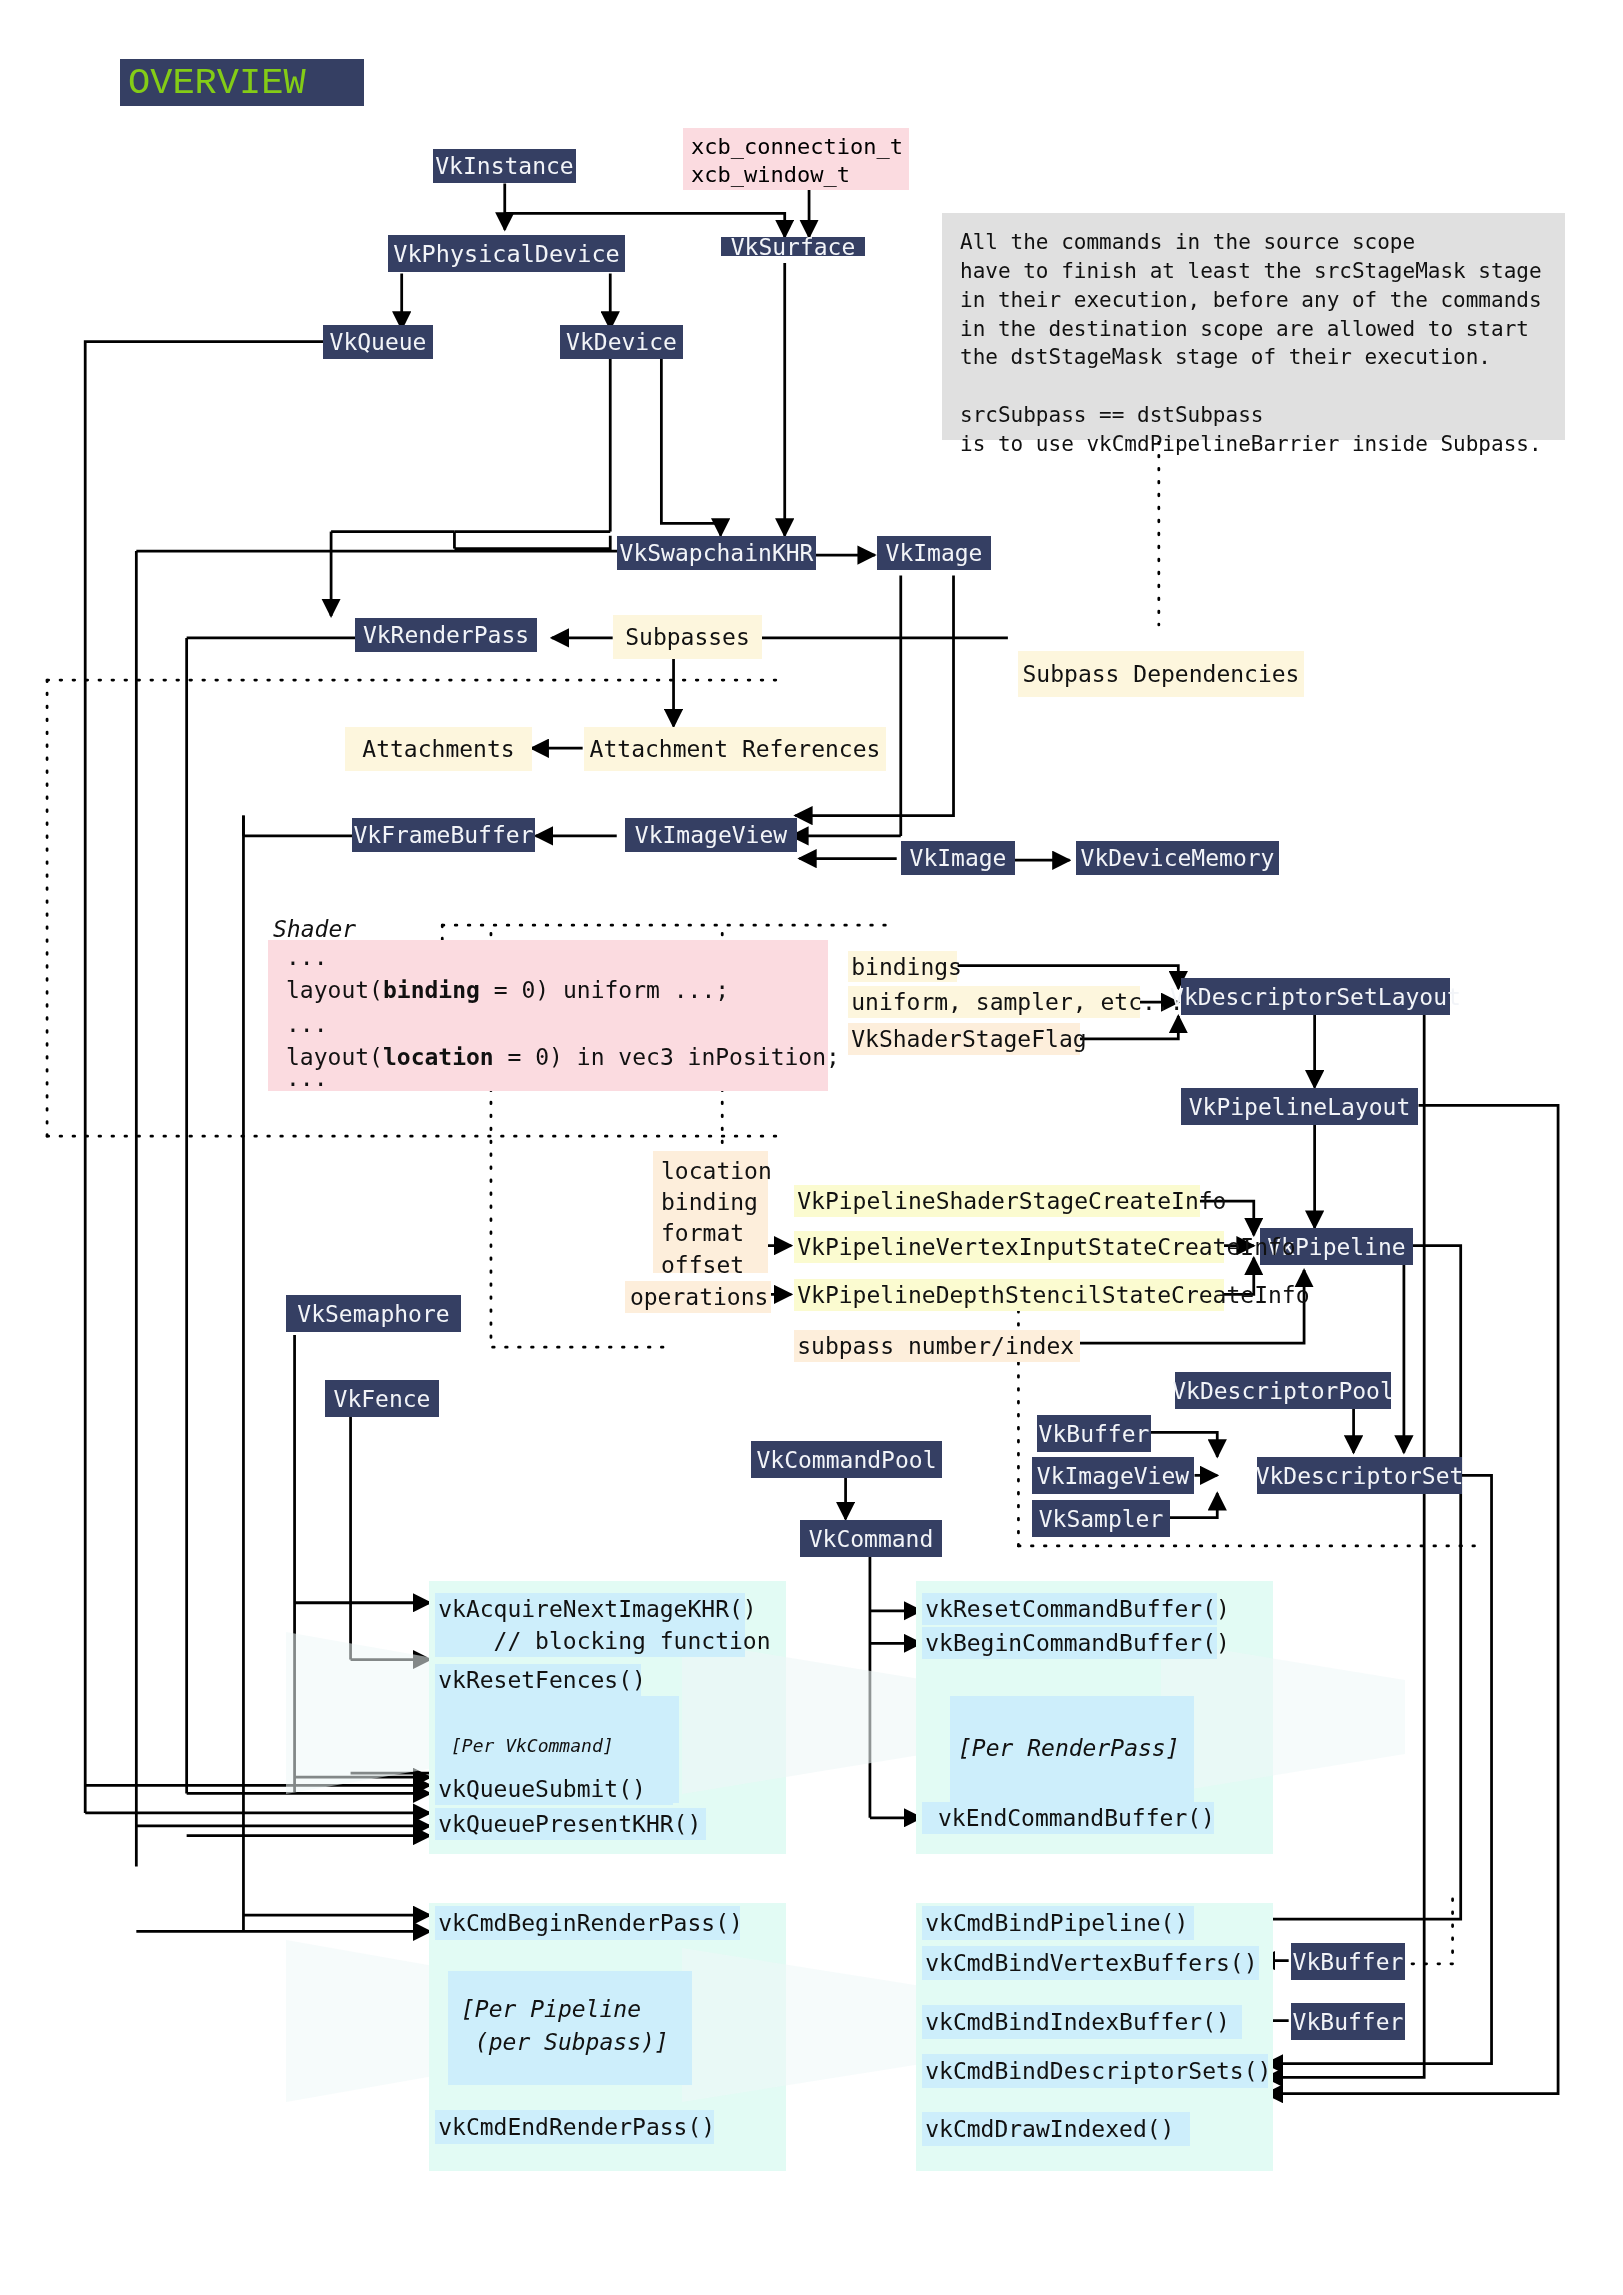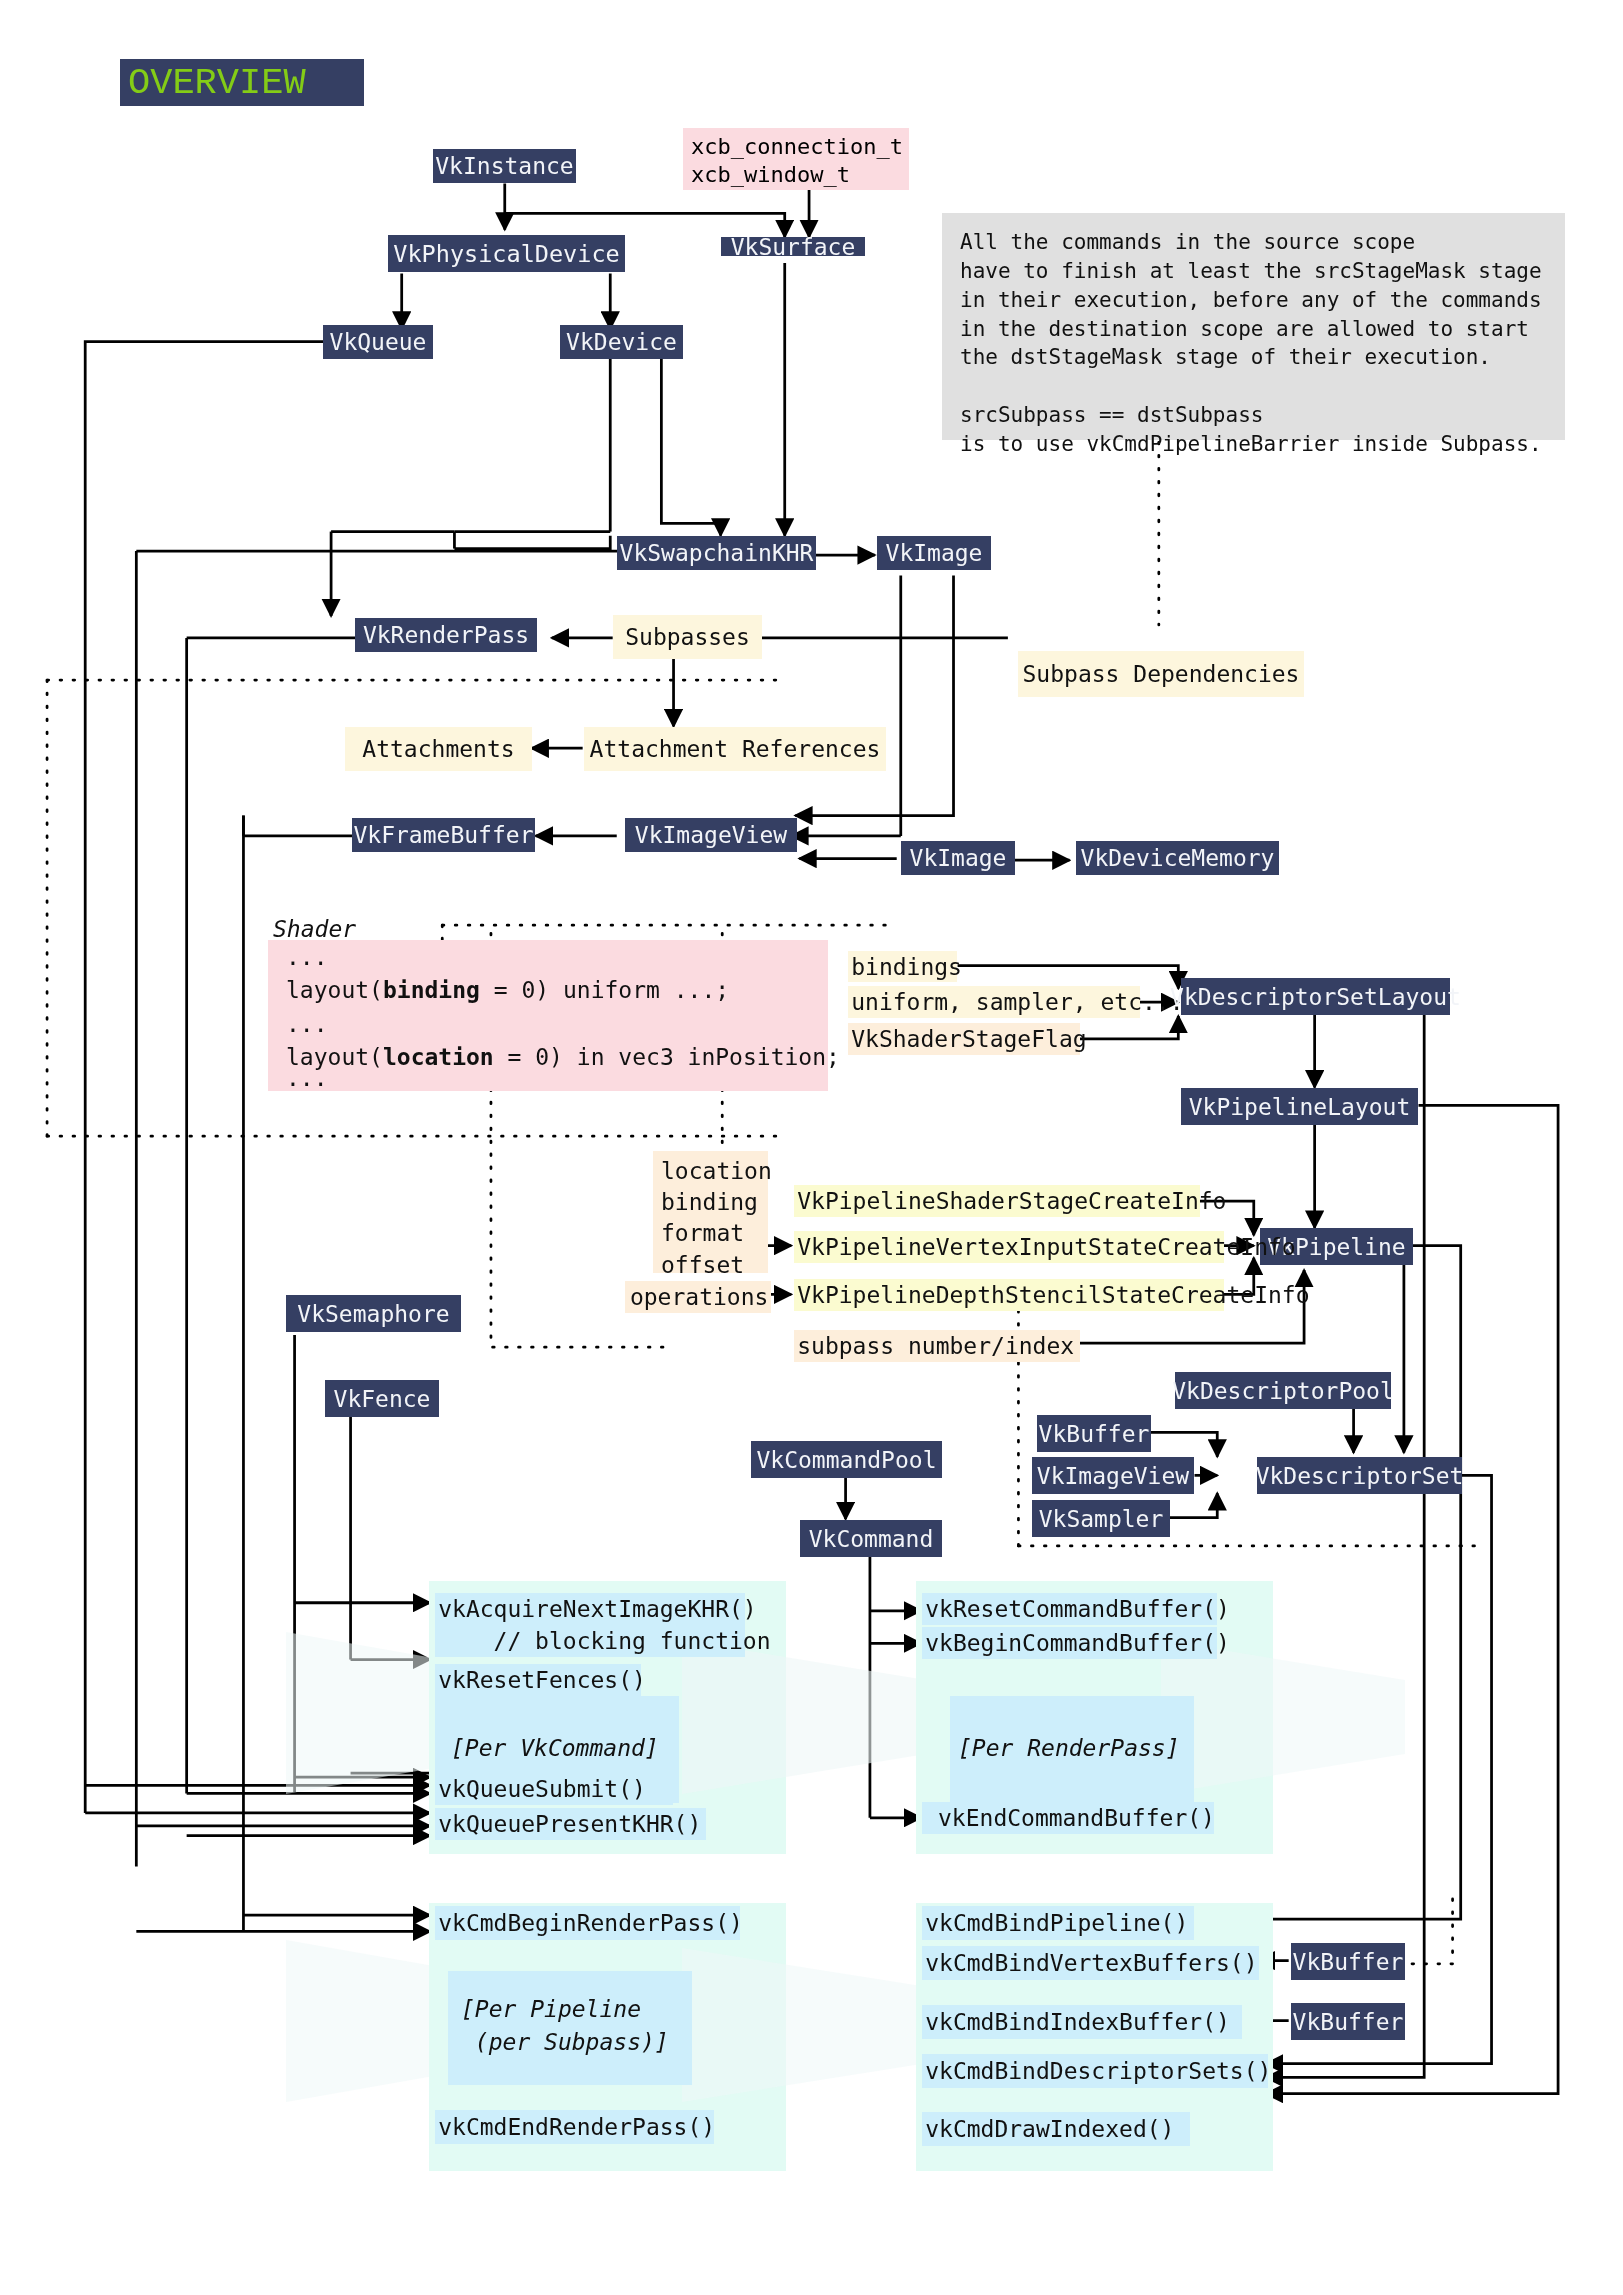--- a/index.html
+++ b/index.html
@@ -331,21 +331,21 @@
   <div class="mintsh" style="left:286px;top:1632px;width:203px;height:162px;opacity:.55;
               clip-path:polygon(0 0,100% 22%,100% 78%,0 100%);"></div>
   <div class="mint" style="left:429px;top:1581px;width:357px;height:273px;"></div>
   <div class="mintsh" style="left:682px;top:1640px;width:244px;height:154px;opacity:.6;
               clip-path:polygon(0 0,100% 26%,100% 74%,0 100%);"></div>
 
   <div class="cmd" style="left:435px;top:1593px;width:307px;height:32px;font-size:23px;padding-left:3.2px;line-height:32px;">vkAcquireNextImageKHR()</div>
   <div class="cmd" style="left:435px;top:1625px;width:307px;height:32px;font-size:23px;padding-left:3.2px;line-height:32px;">    // blocking function</div>
   <div class="cmd" style="left:435px;top:1664px;width:203px;height:32px;font-size:23px;padding-left:3.2px;line-height:32px;">vkResetFences()</div>
   <div class="cmd" style="left:435px;top:1696px;width:244px;height:107px;"></div>
-  <div class="plain ital" style="left:451px;top:1735px;font-size:23px;">[Per VkCommand]</div>
+  <div class="plain ital" style="left:451px;top:1735px;font-size:18px;">[Per VkCommand]</div>
   <div class="cmd" style="left:435px;top:1773px;width:235px;height:32px;font-size:23px;padding-left:3.2px;line-height:32px;">vkQueueSubmit()</div>
   <div class="cmd" style="left:435px;top:1808px;width:268px;height:32px;font-size:23px;padding-left:3.2px;line-height:32px;">vkQueuePresentKHR()</div>
 
   <div class="mint" style="left:916px;top:1581px;width:357px;height:273px;"></div>
   <div class="mintsh" style="left:1161px;top:1640px;width:244px;height:154px;opacity:.55;
               clip-path:polygon(0 0,100% 26%,100% 74%,0 100%);"></div>
 
   <div class="cmd" style="left:922px;top:1593px;width:292px;height:32px;font-size:23px;padding-left:3.2px;line-height:32px;">vkResetCommandBuffer()</div>
   <div class="cmd" style="left:922px;top:1627px;width:292px;height:32px;font-size:23px;padding-left:3.2px;line-height:32px;">vkBeginCommandBuffer()</div>
   <div class="cmd" style="left:950px;top:1696px;width:244px;height:107px;"></div>

